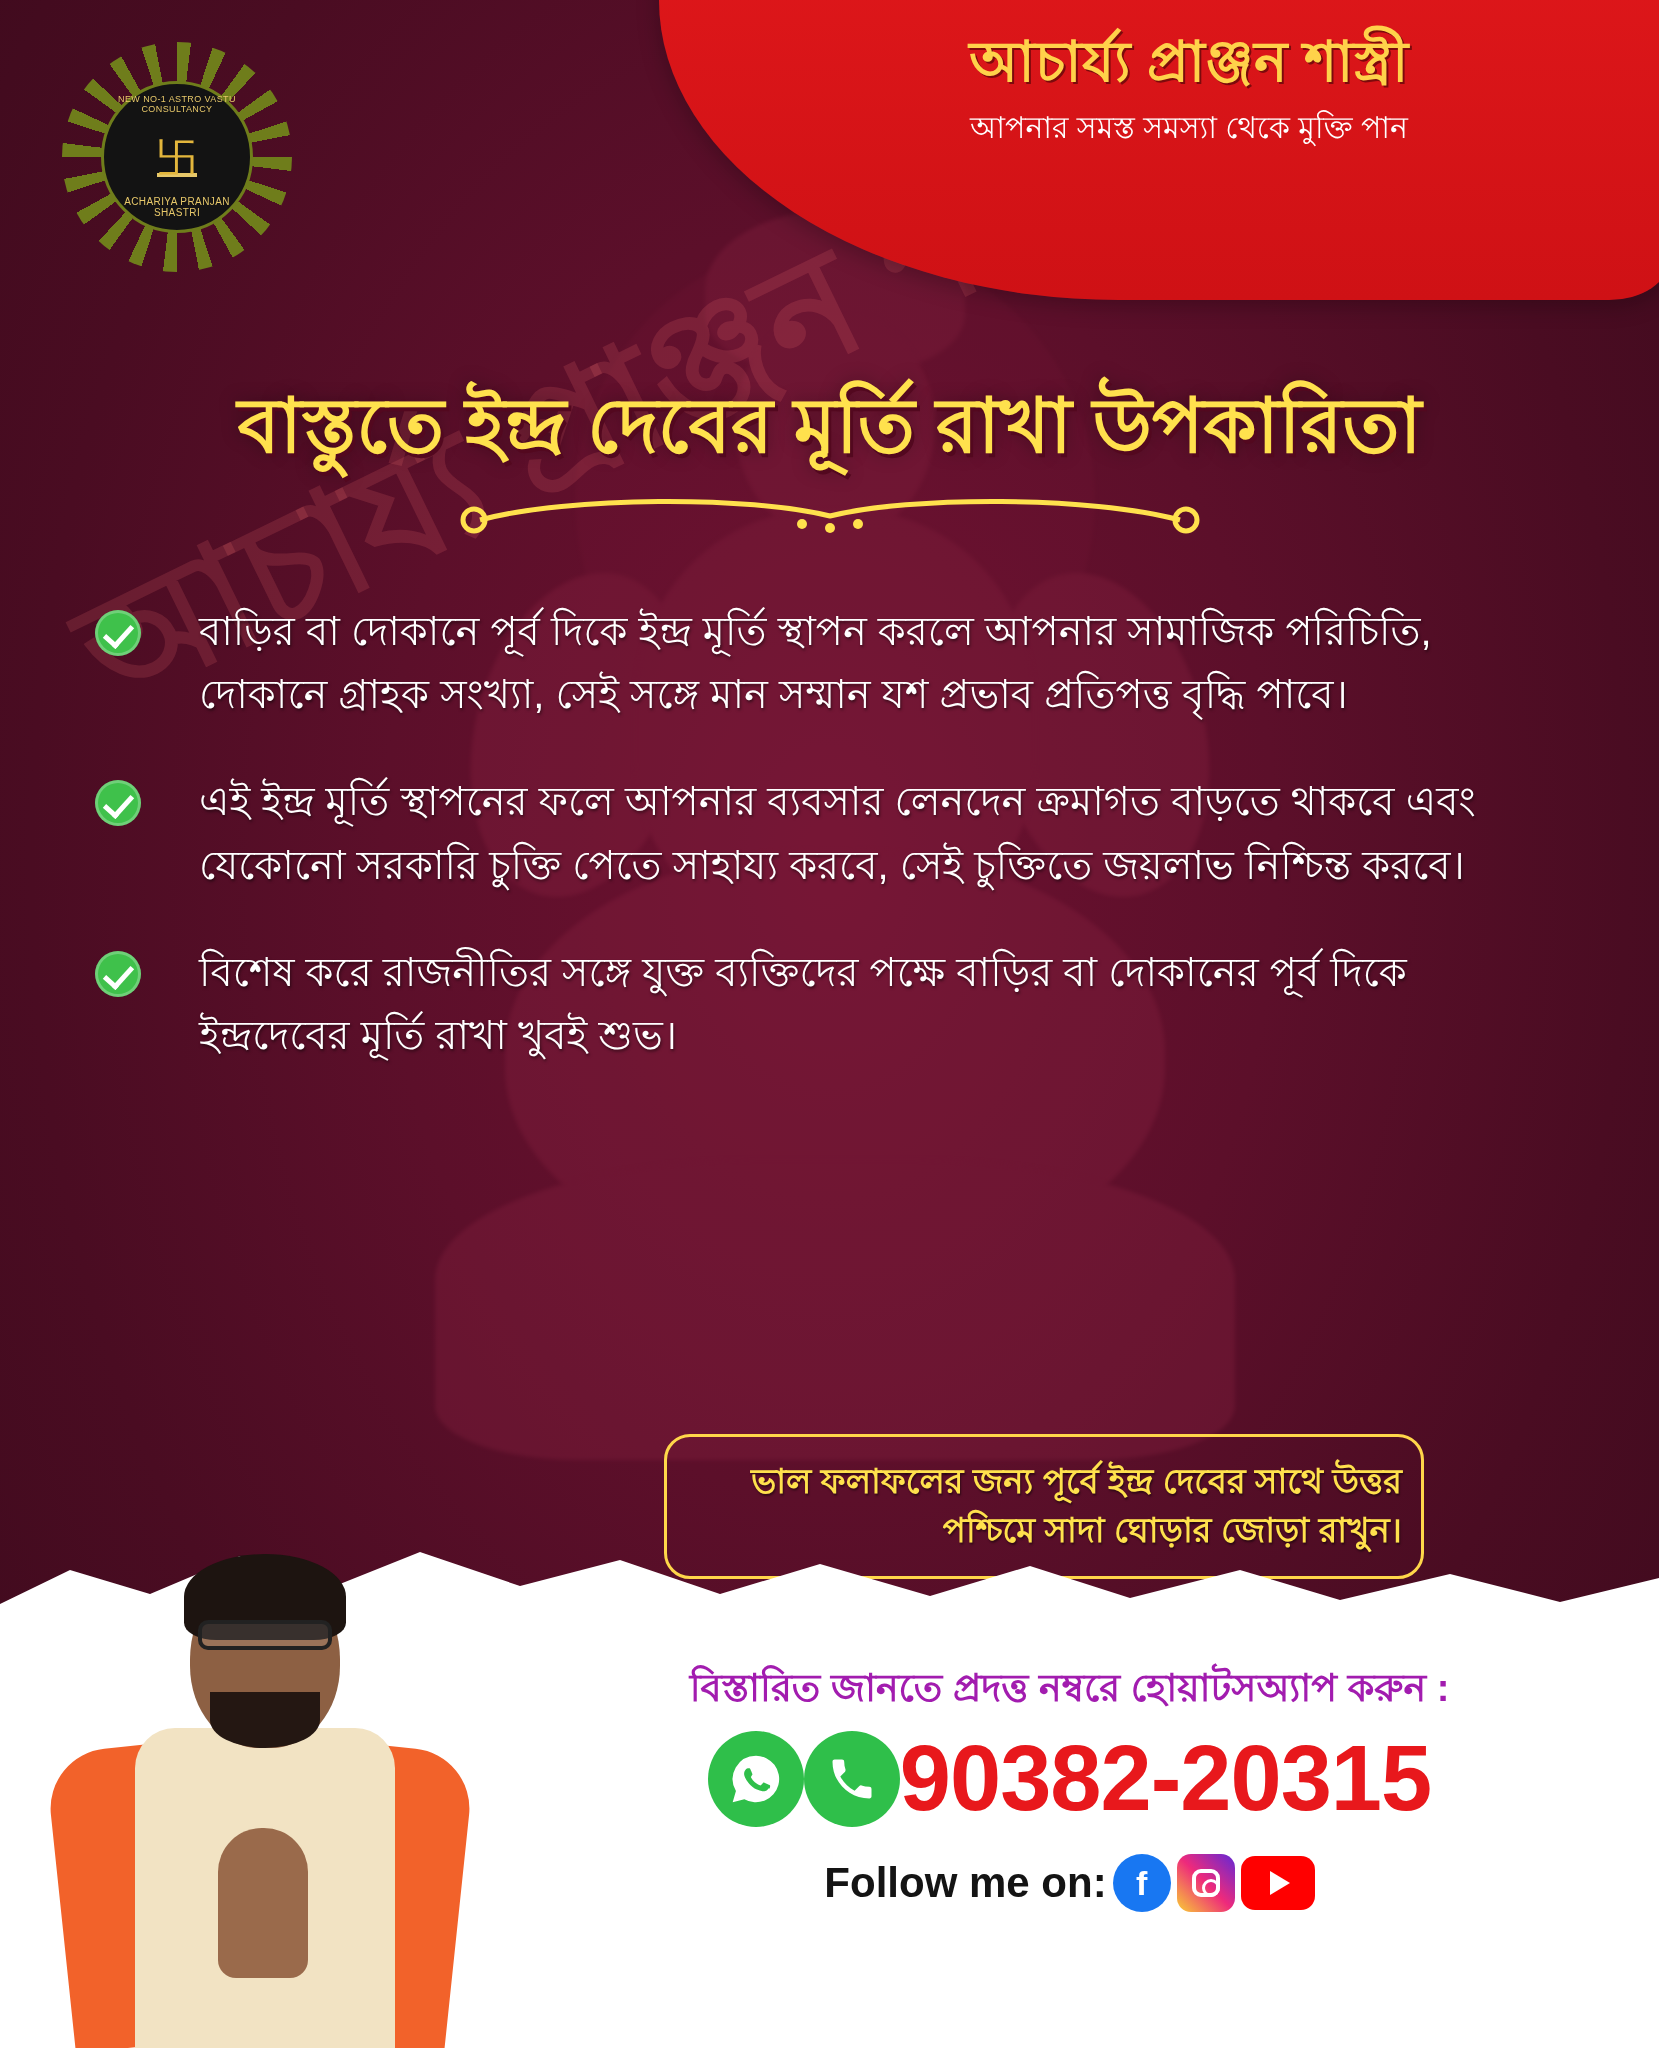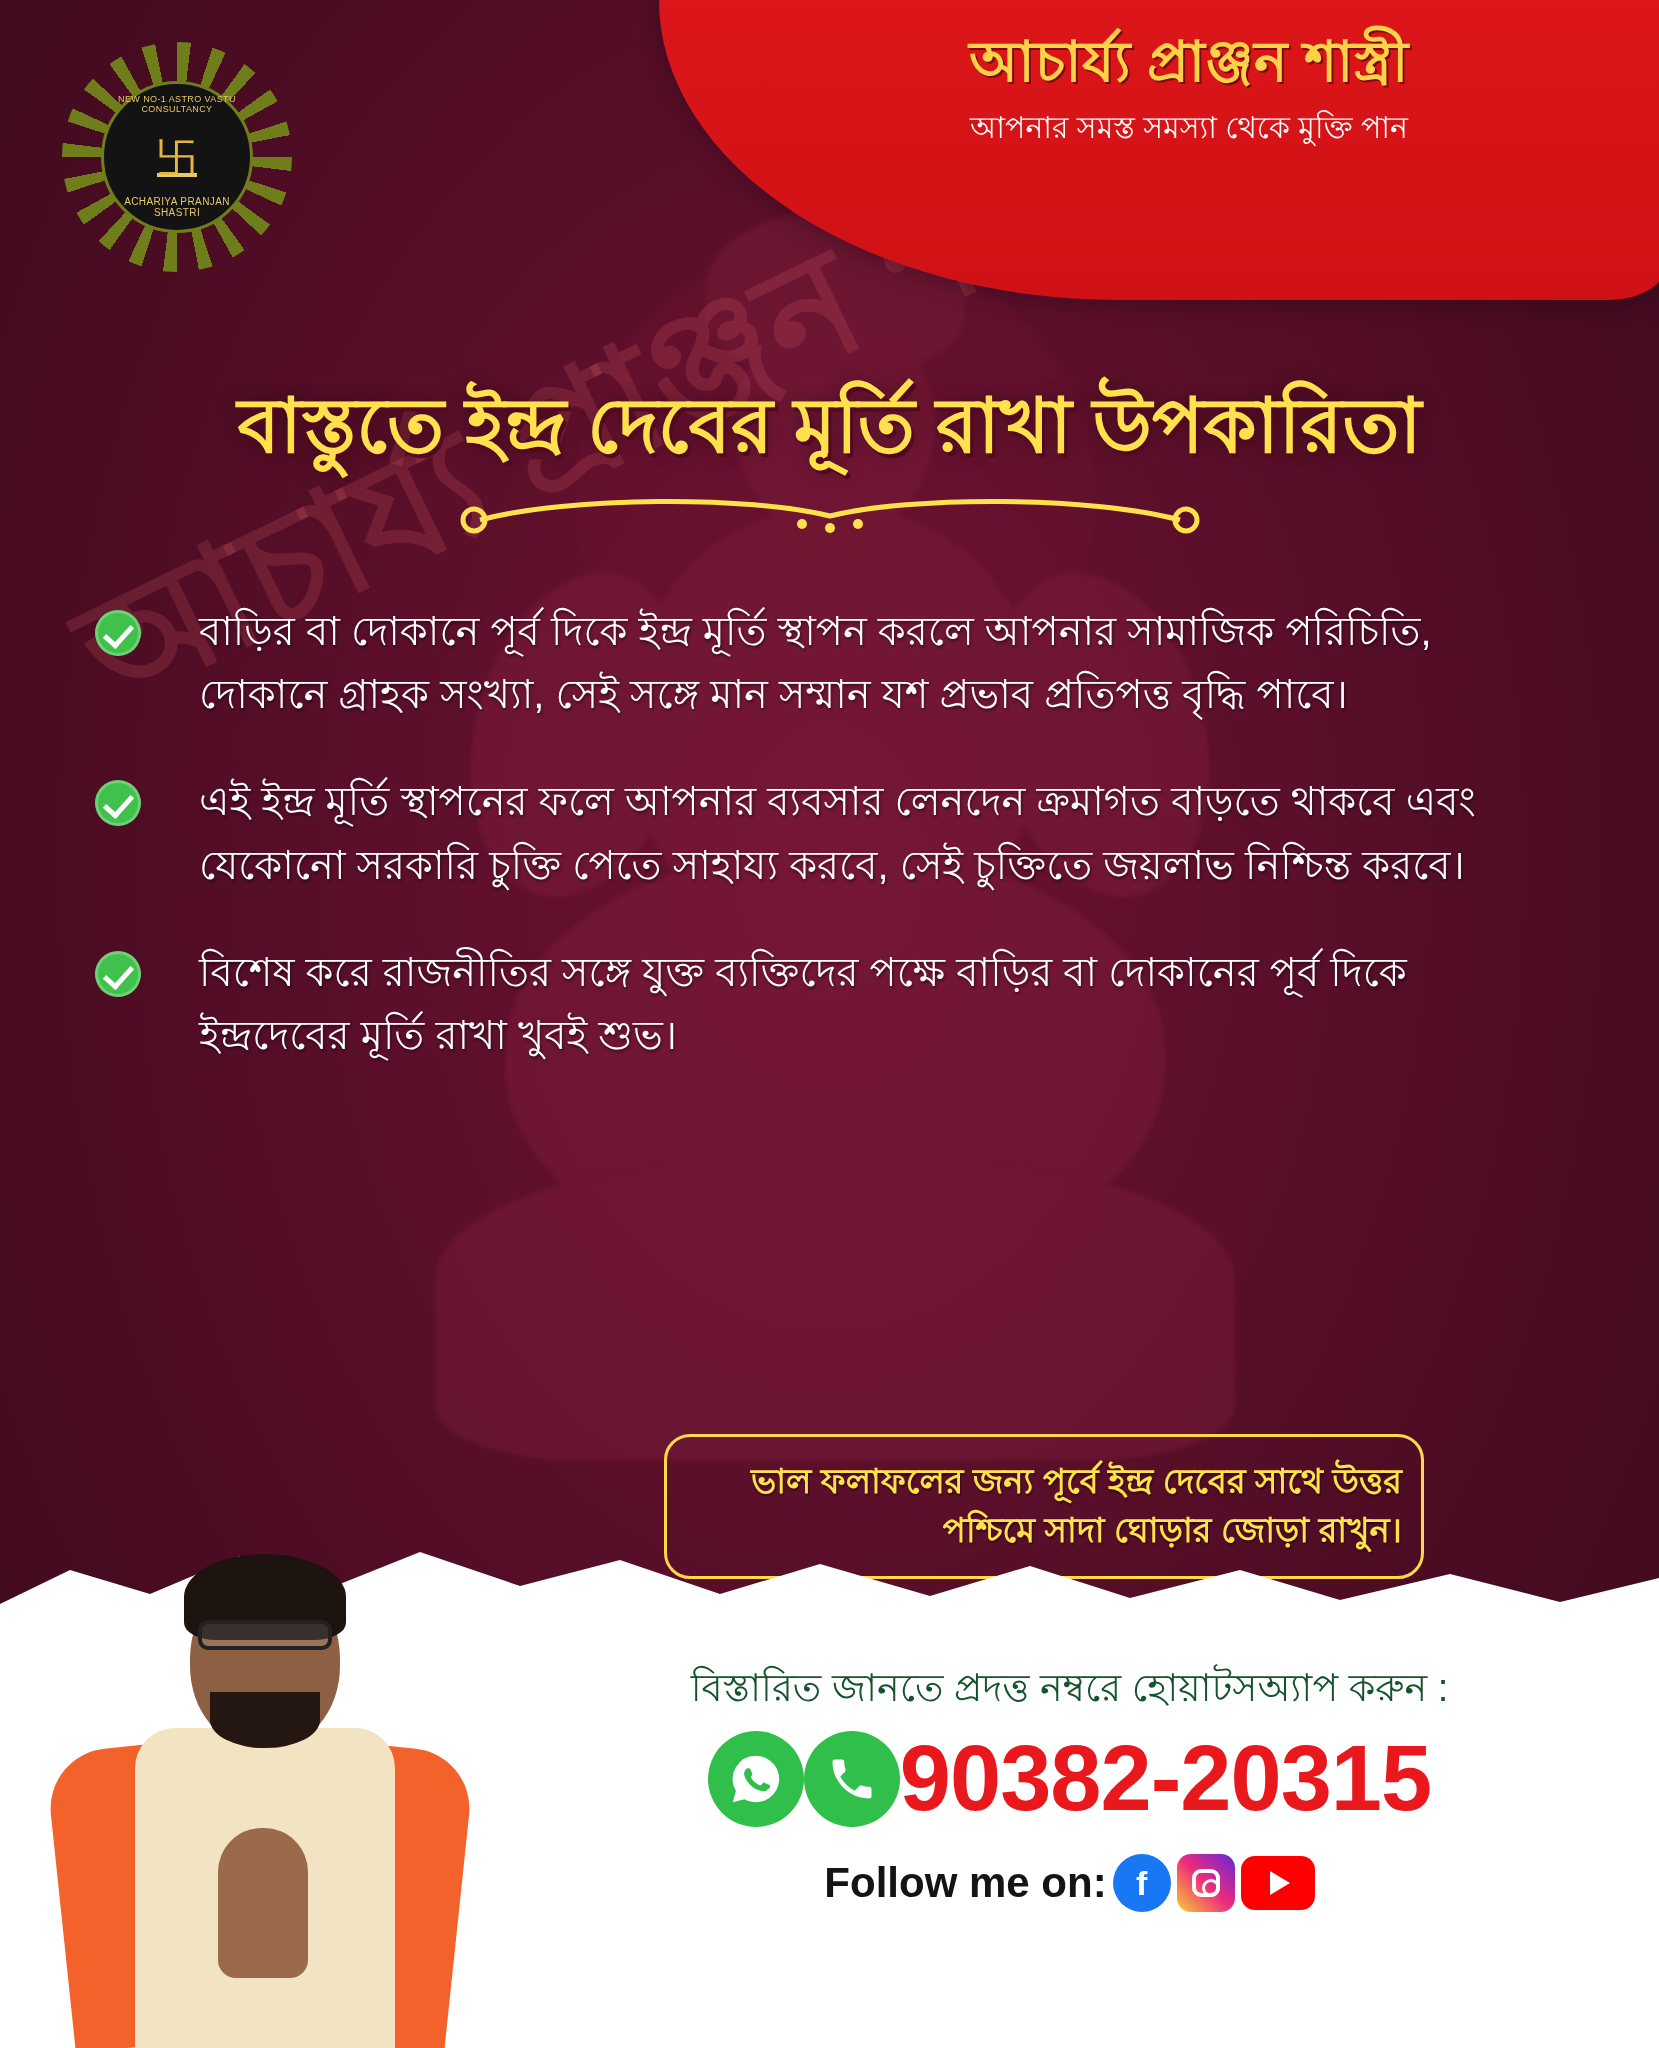--- a/index.html
+++ b/index.html
@@ -289,22 +289,22 @@
     border-radius: 44px 44px 18px 18px;
   }
 
   .cta-line {
     position: absolute;
     left: 520px;
     top: 42px;
     right: 40px;
     text-align: center;
     font-size: 38px;
-    font-weight: normal;
-    color: #14532d;
+    font-weight: bold;
+    color: #a21caf;
   }
   .phone-row {
     position: absolute;
     left: 520px;
     top: 110px;
     right: 40px;
     display: flex;
     align-items: center;
     justify-content: center;
   }

